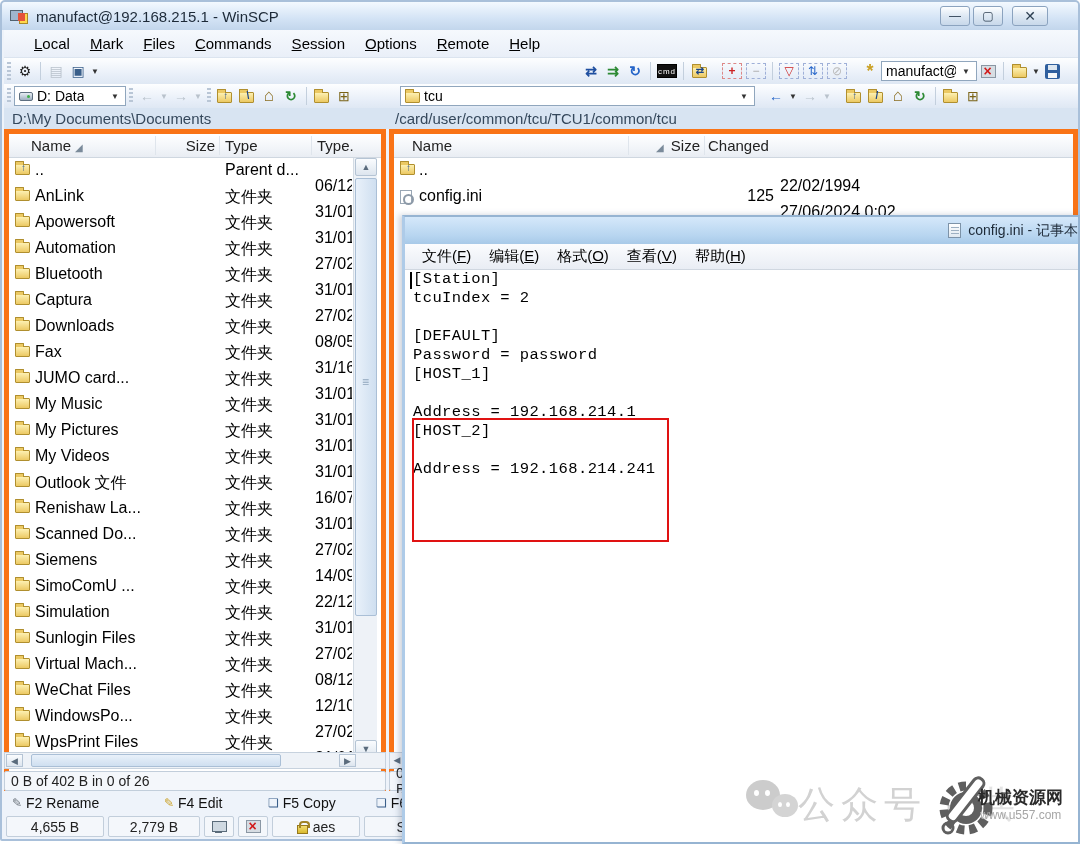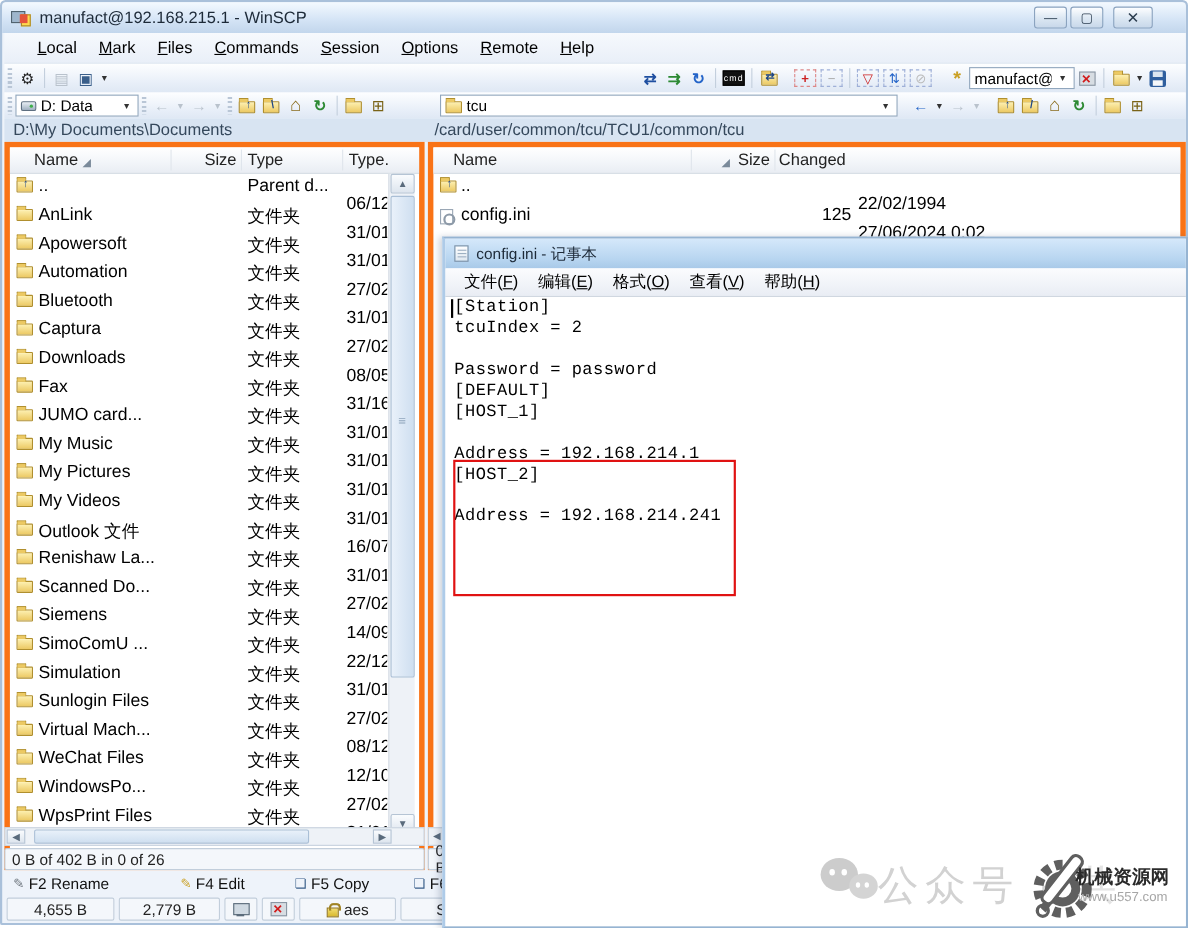--- a/index.html
+++ b/index.html
@@ -124,21 +124,21 @@
   .fitem { display:flex; align-items:center; gap:4px; position:absolute; top:2px; }
   .fico { font-size:12px; }
   .bbar { position:absolute; left:2px; top:813px; width:1074px; height:24px; background:#eef3fa; display:flex; gap:4px; padding:1px 0 0 2px; }
   .bcell { border:1px solid #c2cedb; border-radius:2px; background:#f4f7fb; height:21px;
     display:flex; align-items:center; justify-content:center; font-size:14px; color:#222; }
 
   
   #notepad { position:absolute; left:402px; top:215px; width:678px; height:629px;
     background:#fff; border:2px solid #96b4d2; border-left:3px solid #aecbe8; box-shadow:-3px 0 6px rgba(60,80,110,.25); }
   .np-title { position:absolute; left:0; top:0; width:100%; height:27px;
-    background:linear-gradient(#d5e8fa,#b7d5f0 70%,#a8c9e8); display:flex; align-items:center; padding-left:8px; gap:7px; }
+    background:linear-gradient(#d5e8fa,#b7d5f0 70%,#a8c9e8); display:flex; align-items:center; padding-left:8px; gap:7px;justify-content:flex-end; }
   .np-title .t { font-size:14px; color:#1d2a38; }
   .npicon { width:13px; height:15px; background:linear-gradient(#ffffff,#dfe8f0); border:1px solid #7d93a8; position:relative; }
   .npicon::after { content:""; position:absolute; left:2px; top:3px; width:8px; height:1px; background:#9db0c2;
     box-shadow:0 3px 0 #9db0c2, 0 6px 0 #9db0c2; }
   .np-menu { position:absolute; left:0; top:27px; width:100%; height:26px;
     background:linear-gradient(#fbfcfe,#e9edf4); border-bottom:1px solid #d0d7e0;
     display:flex; align-items:center; padding-left:8px; }
   .np-menu .mi { font-size:15px; padding:2px 9px; color:#000; }
   .np-body { position:absolute; left:0; top:53px; right:0; bottom:0; background:#fff;
     font-family:"Liberation Mono","DejaVu Sans Mono",monospace; font-size:15.5px; color:#000; }
@@ -277,21 +277,21 @@
       <span class="tbtn" style="color:#8a6d1f;font-size:17px">⌂</span>
       <span class="tbtn" style="color:#2d8a34;font-weight:bold">↻</span>
       <span class="sep"></span>
       <span class="tbtn">
           <span class="fold"></span>
         </span>
       <span class="tbtn" style="color:#7a6317">⊞</span>
 
       <span style="position:absolute;left:386px;display:flex;align-items:center;">
         <span class="grip"></span>
-        <span class="combo" style="width:416px">
+        <span class="combo" style="width:355px">
           <span class="fold"></span>
           <span class="cv">tcu</span>
           <span class="caret">▼</span>
         </span>
         <span class="grip"></span>
         <span class="tbtn" style="color:#2464c8;font-weight:bold">←</span>
         <span class="caret">▼</span>
         <span class="tbtn dis" style="color:#c2b493">→</span>
         <span class="caret dis">▼</span>
         <span class="grip"></span>
@@ -567,22 +567,22 @@
       <span class="mi">查看(<u>V</u>)</span>
       <span class="mi">帮助(<u>H</u>)</span>
     </div>
     <div class="np-body">
       <span class="npcaret"></span>
       <div></div>
       <div id="nplines">
           <div class="npline">[Station]</div>
           <div class="npline">tcuIndex = 2</div>
           <div class="npline"></div>
+          <div class="npline">[DEFAULT]</div>
           <div class="npline">Password = password</div>
-          <div class="npline">[DEFAULT]</div>
           <div class="npline">[HOST_1]</div>
           <div class="npline"></div>
           <div class="npline">Address = 192.168.214.1</div>
           <div class="npline">[HOST_2]</div>
           <div class="npline"></div>
           <div class="npline">Address = 192.168.214.241</div>
         </div>
       <div id="redbox" style="border-color: rgb(224, 18, 18);"></div>
     </div>
   </div>

